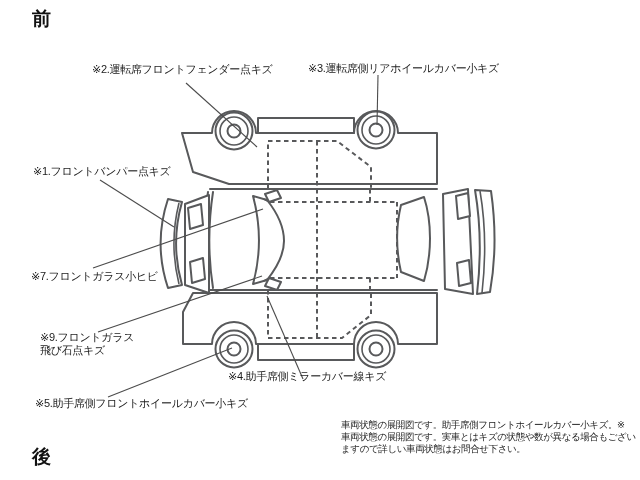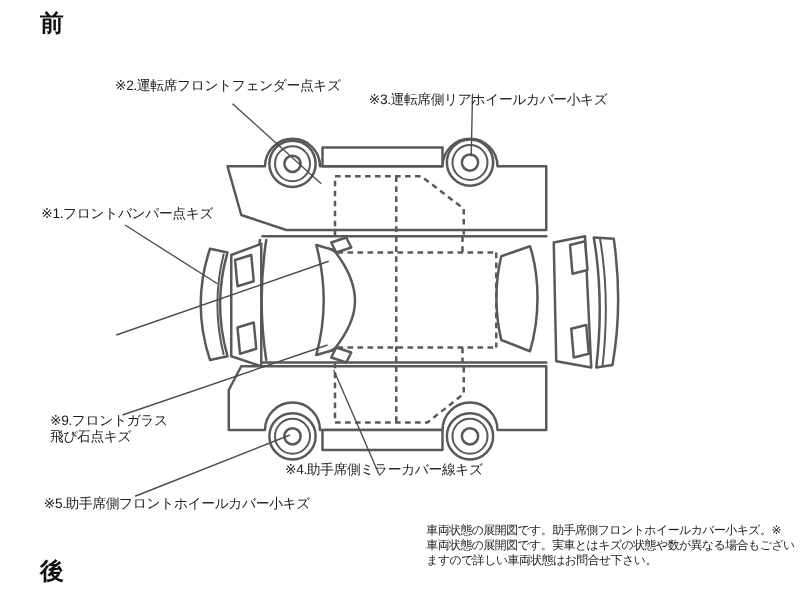--- a/index.html
+++ b/index.html
@@ -94,27 +94,28 @@
       <path class="callout" d="M98,332 L262,276"></path>
       <path class="callout" d="M93,268 L263,209"></path>
     </g>
   </svg>
 
   <div class="orient" style="left:32px;top:6px;">前</div>
   <div class="orient" style="left:32px;top:444px;">後</div>
 
   <div class="ann" style="left:33px;top:165px;">※1.フロントバンパー点キズ</div>
   <div class="ann" style="left:92px;top:63px;text-align:right;">※2.運転席フロントフェンダー点キズ</div>
-  <div class="ann" style="left:295px;top:62px;margin-top:12px;">※3.運転席側リアホイールカバー小キズ</div>
+  <div class="ann" style="left:308px;top:62px;">※3.運転席側リアホイールカバー小キズ</div>
   <div class="ann" style="left:228px;top:370px;">※4.助手席側ミラーカバー線キズ</div>
   <div class="ann" style="left:35px;top:397px;">※5.助手席側フロントホイールカバー小キズ</div>
   <div class="ann" style="left:40px;top:331px;">
     <div>※9.フロントガラス</div>
     <div class="l2">飛び石点キズ</div>
   </div>
+  <div class="ann" style="left:31px;top:270px;">※7.フロントガラス小ヒビ</div>
 
   <div class="note">
     <div>車両状態の展開図です。助手席側フロントホイールカバー小キズ。※</div>
     <div>車両状態の展開図です。実車とはキズの状態や数が異なる場合もござい</div>
     <div>ますので詳しい車両状態はお問合せ下さい。</div>
   </div>
 
 </div>
 
 </body></html>

